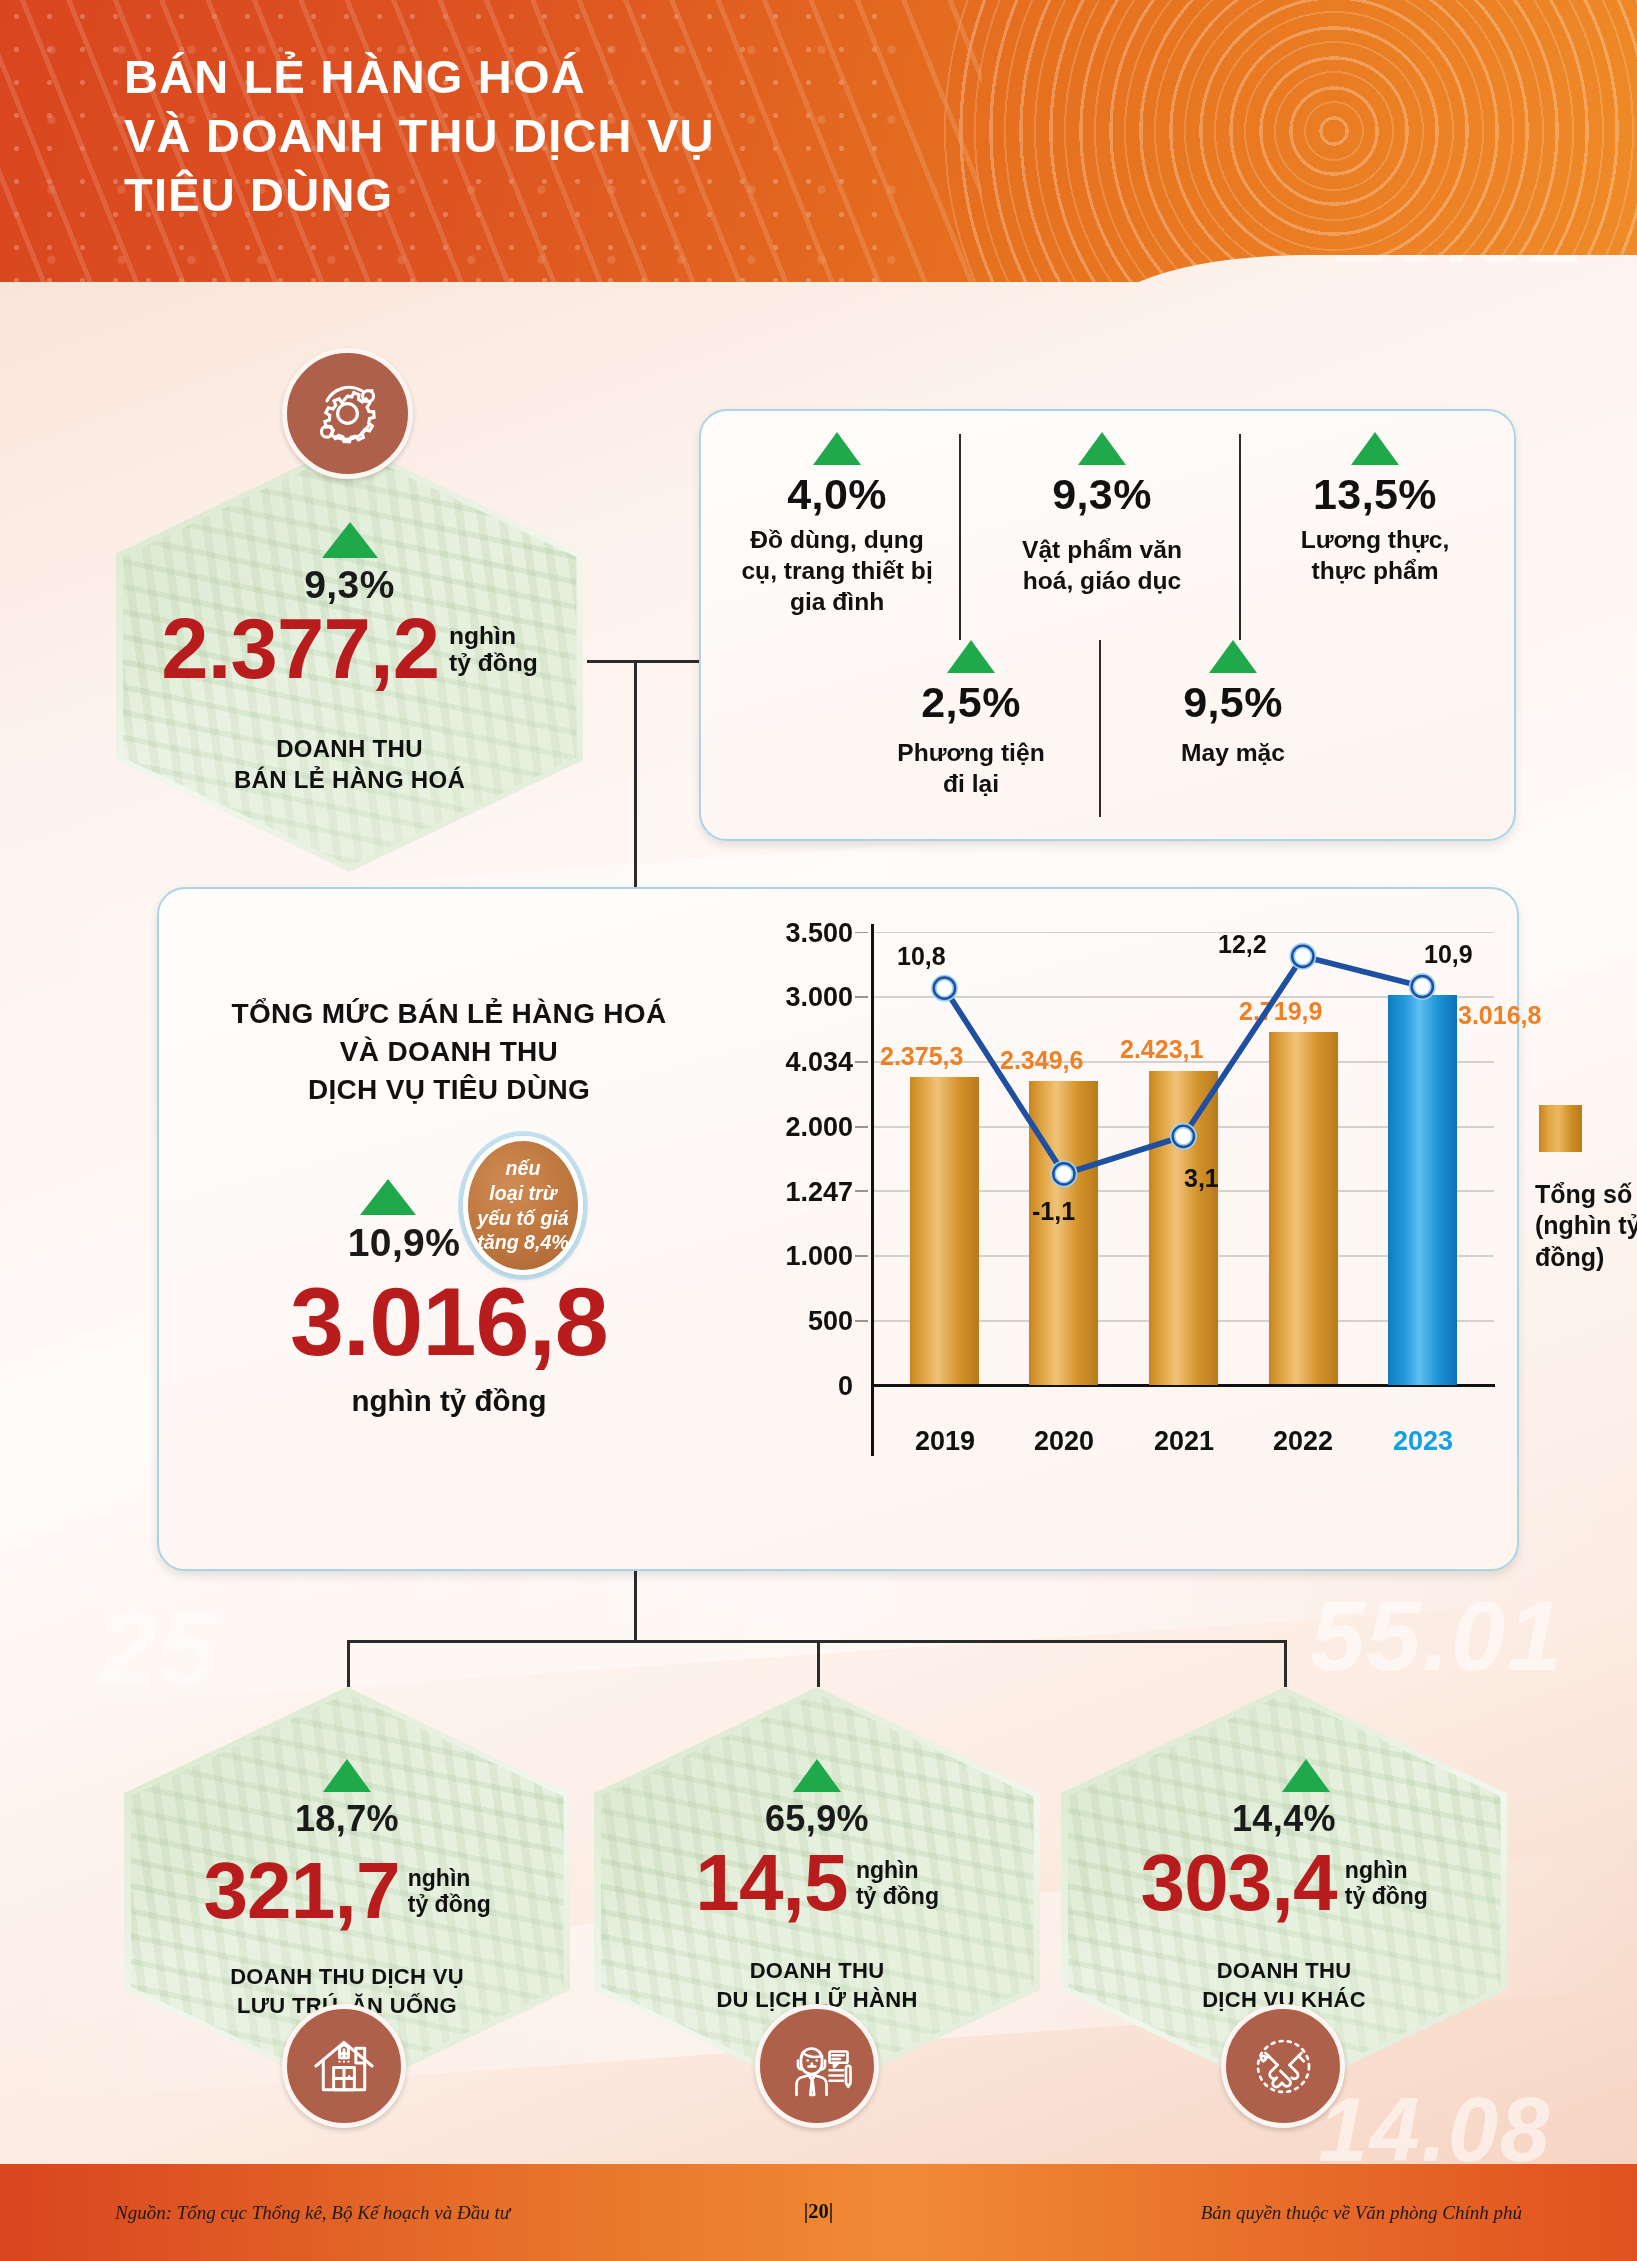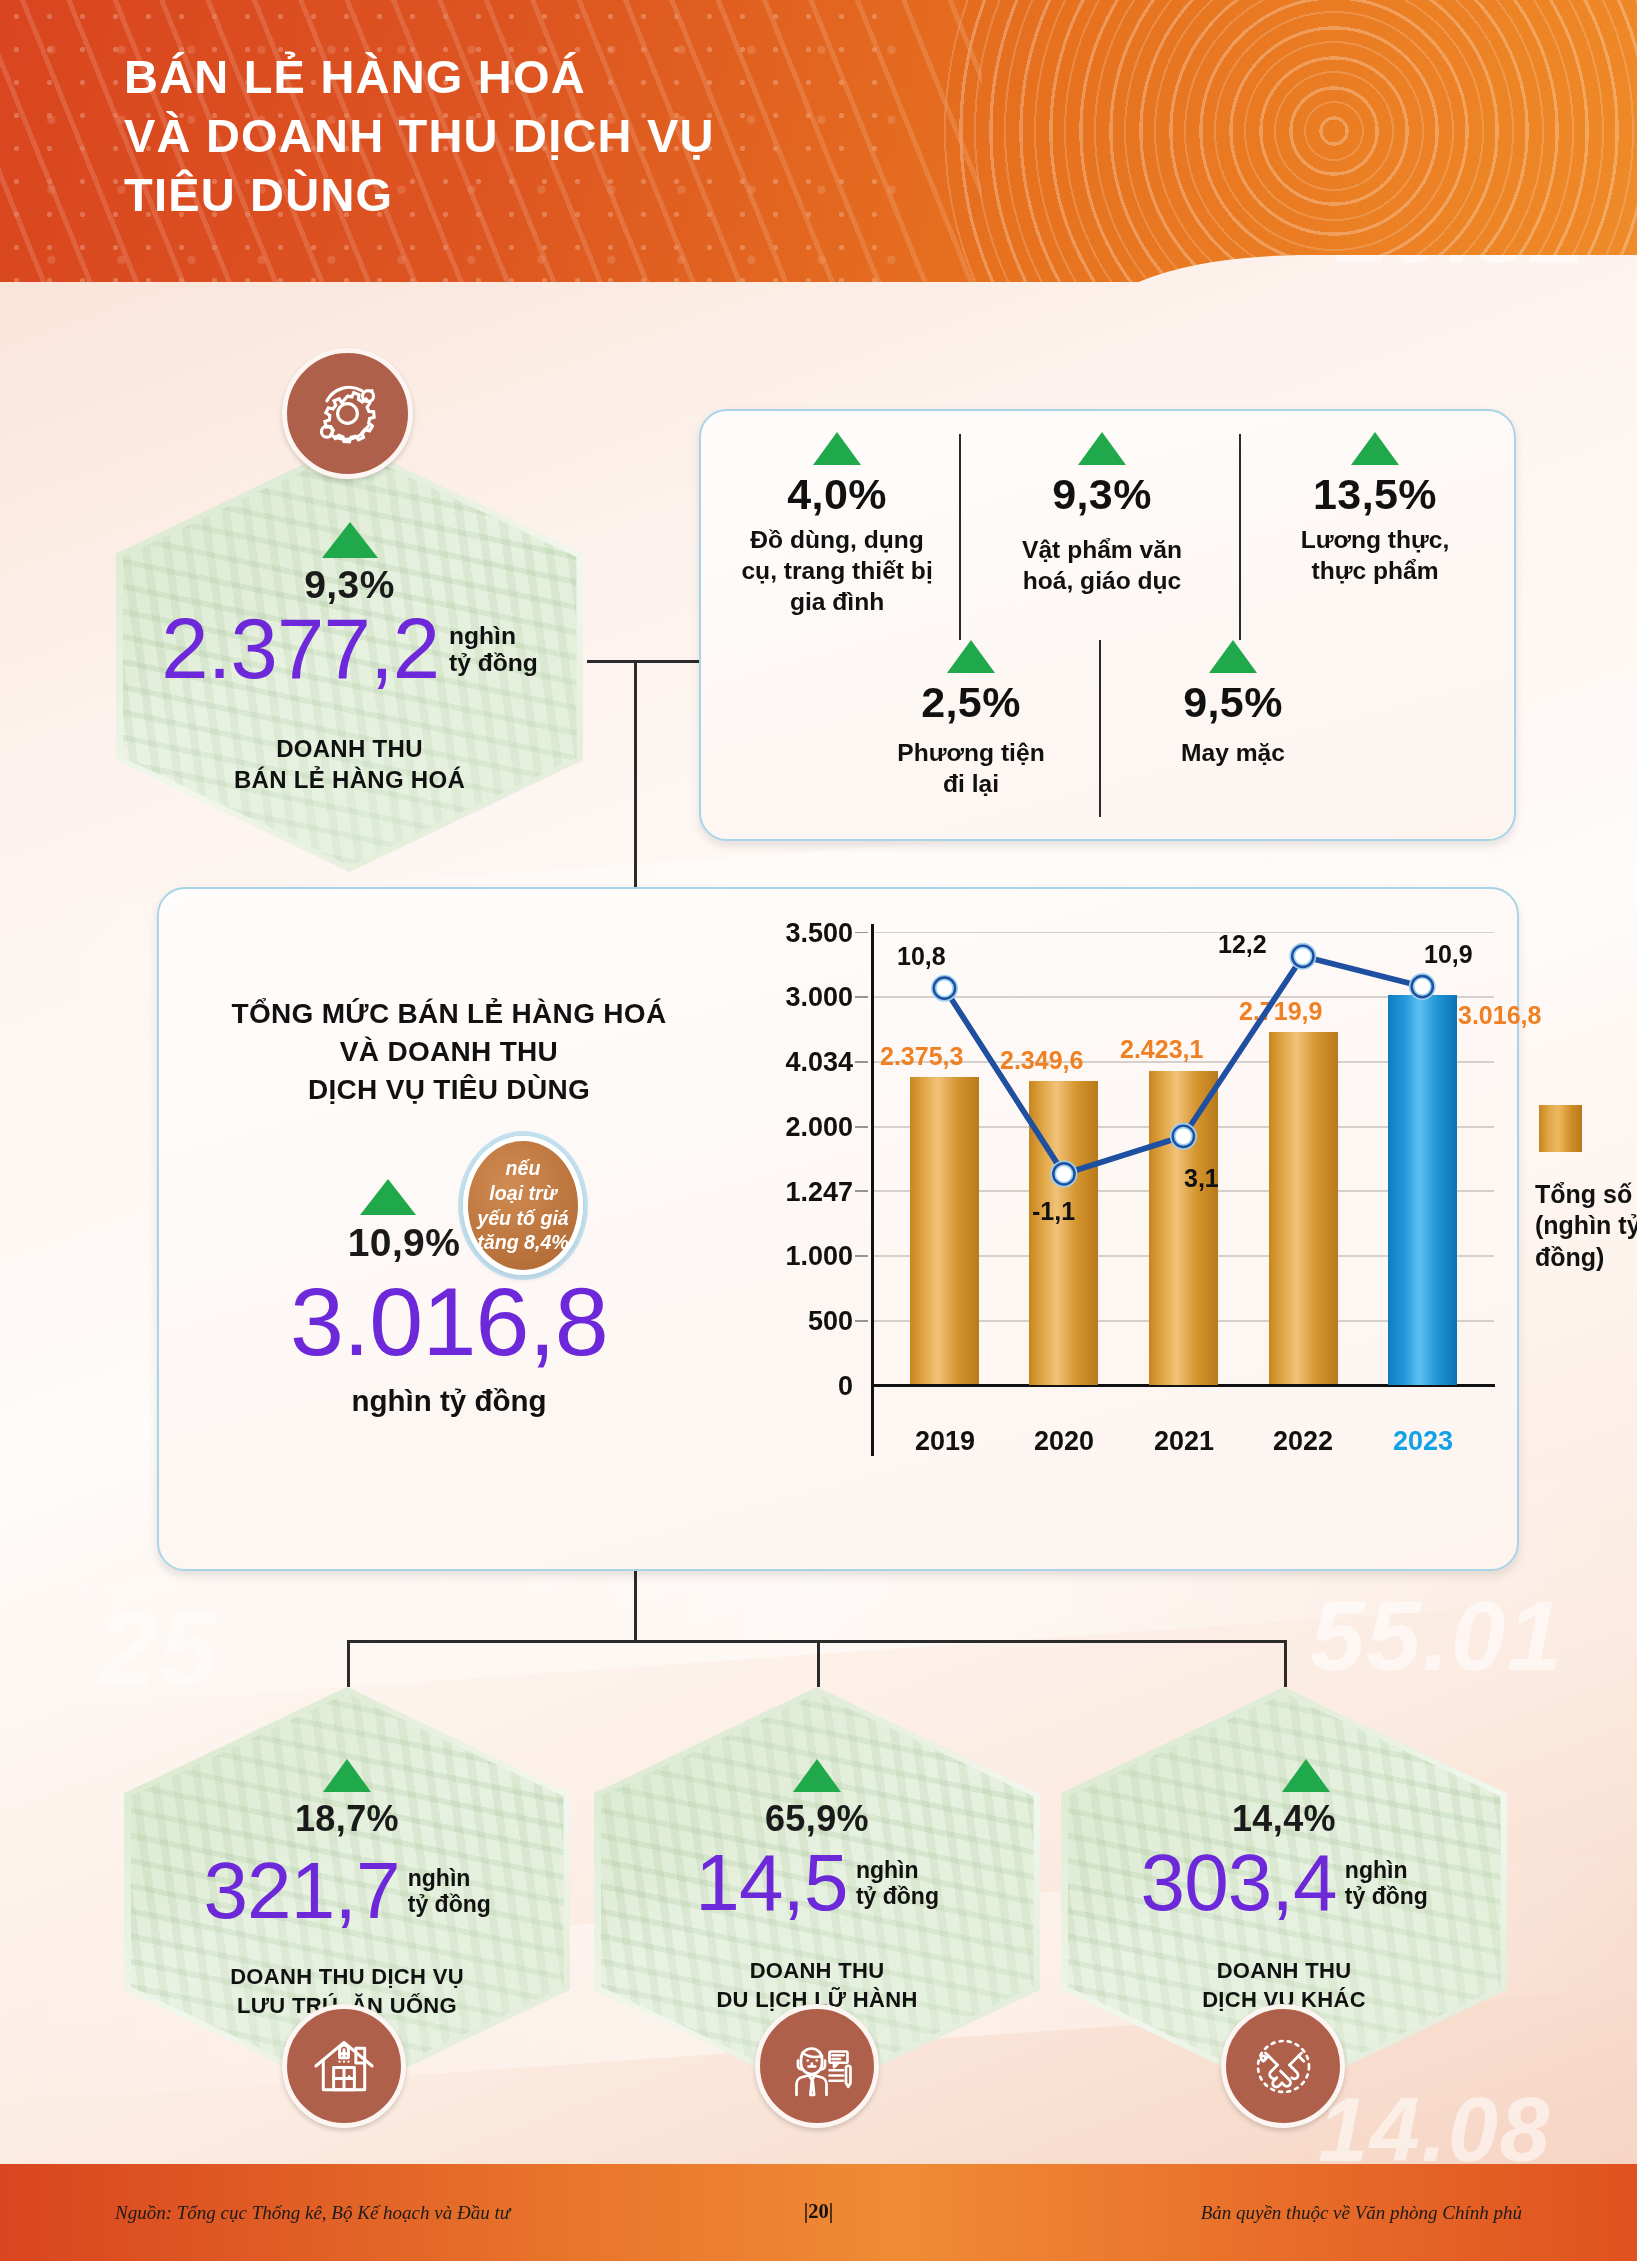--- a/index.html
+++ b/index.html
@@ -126,21 +126,21 @@
     border-left: 28px solid transparent;
     border-right: 28px solid transparent;
     border-bottom: 36px solid #1fa94b;
   }
   .tri-up.sm {
     border-left-width: 24.6px; border-right-width: 24.6px; border-bottom-width: 33px;
   }
 
   .pct { font-size: 39px; font-weight: 800; color: #1a1a1a; letter-spacing: 0.4px; }
   .bignum {
-    font-size: 85px; font-weight: 400; color: #6d28d9;
+    font-size: 85px; font-weight: 700; color: #b91c1c;
     line-height: 0.92; letter-spacing: -0.8px;
   }
   .unit {
     font-size: 24.6px; font-weight: 700; color: #111; line-height: 1.12;
   }
   .caplabel {
     font-size: 24px; font-weight: 800; color: #111;
     text-transform: uppercase; line-height: 1.3; letter-spacing: 0.3px;
   }
 

